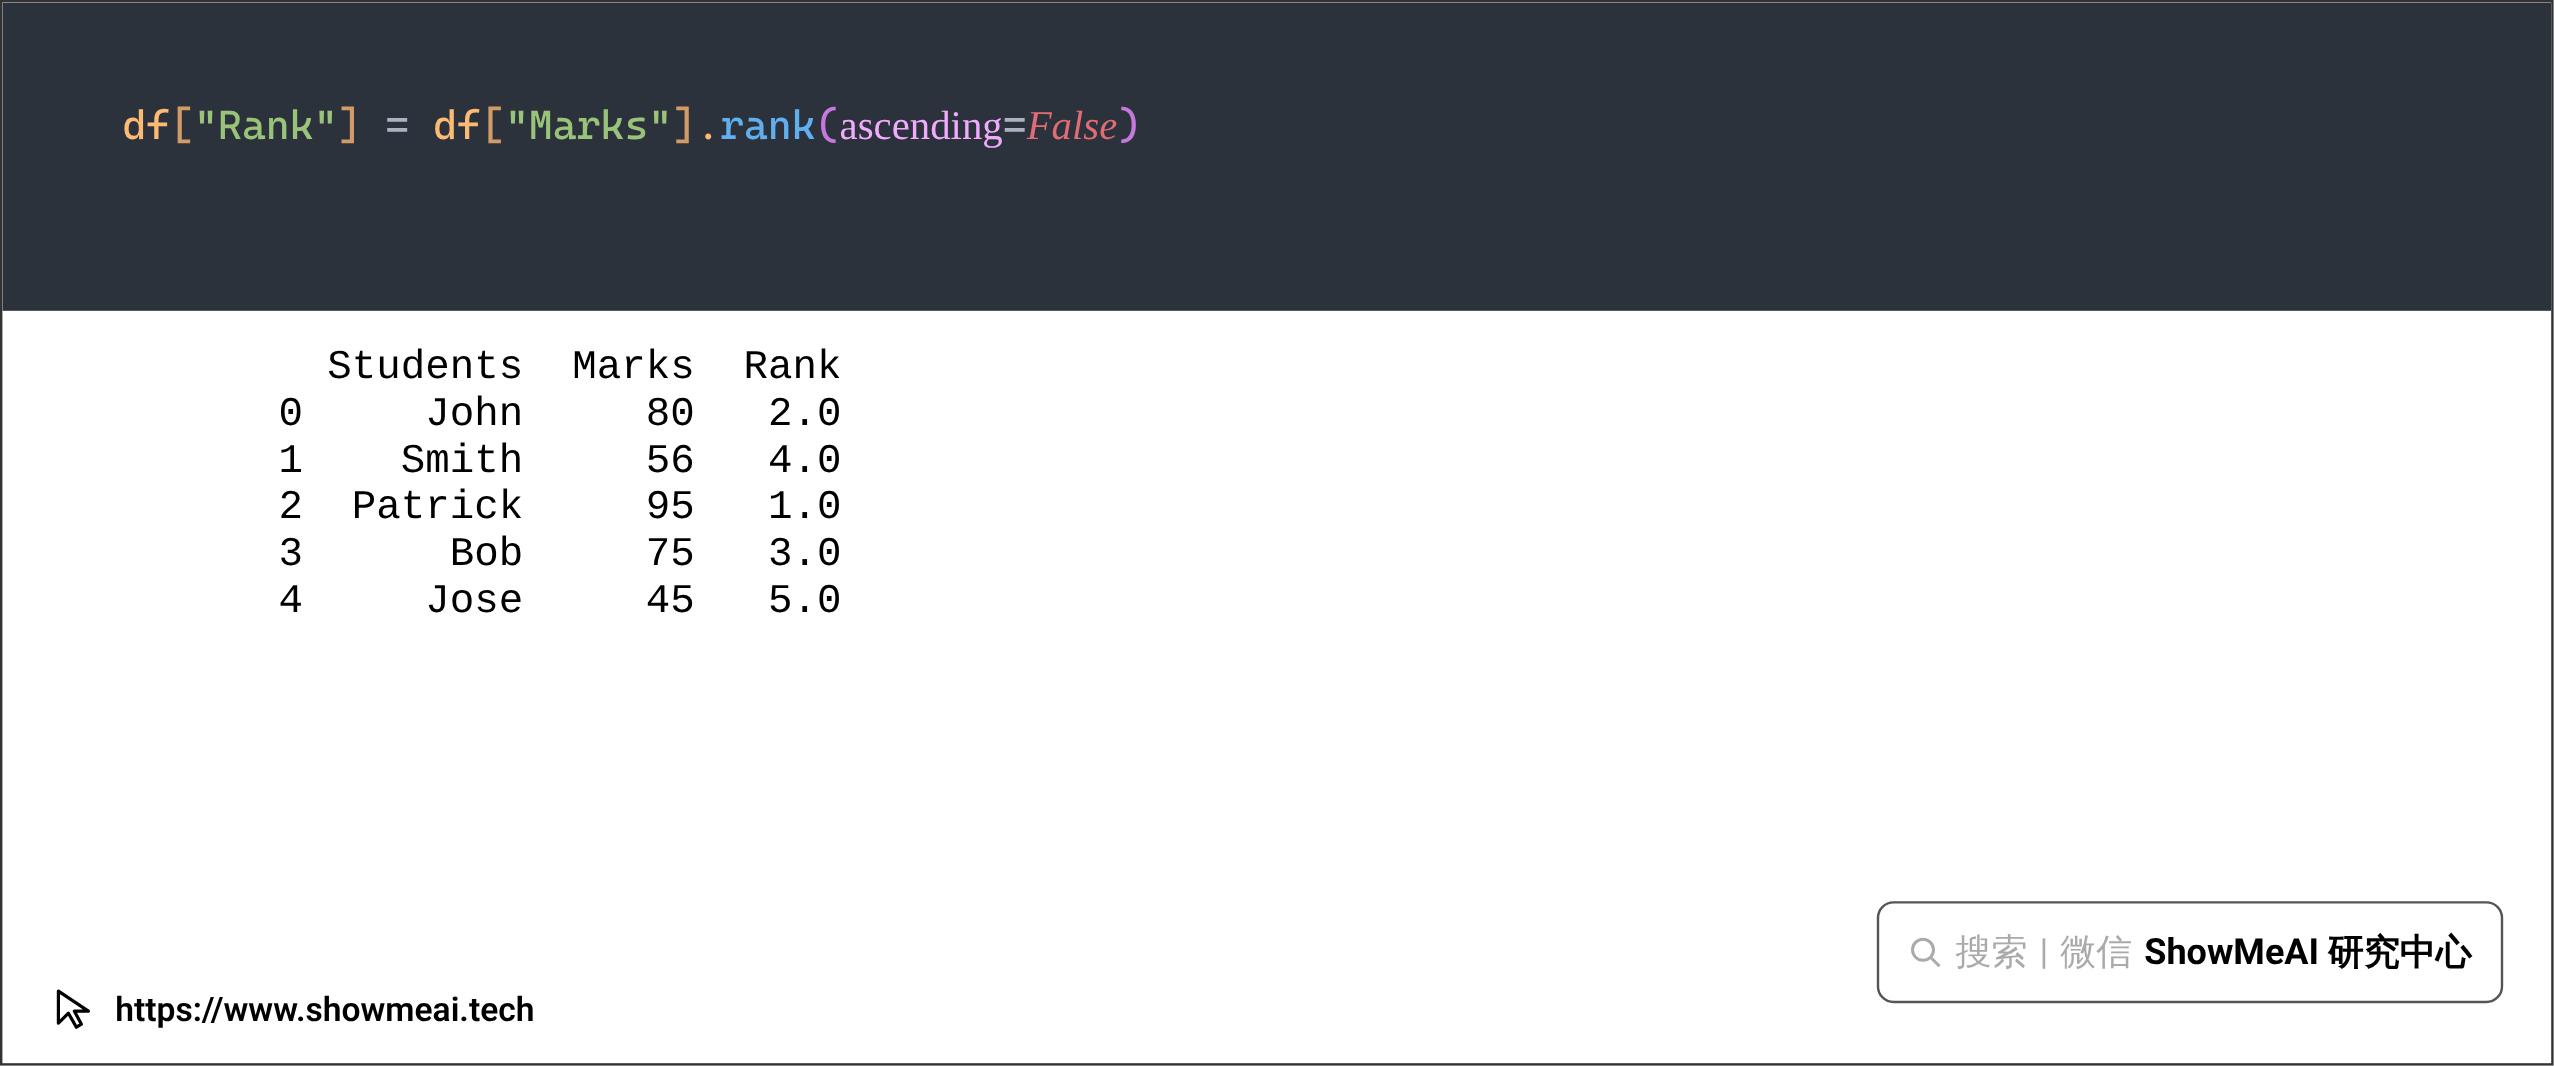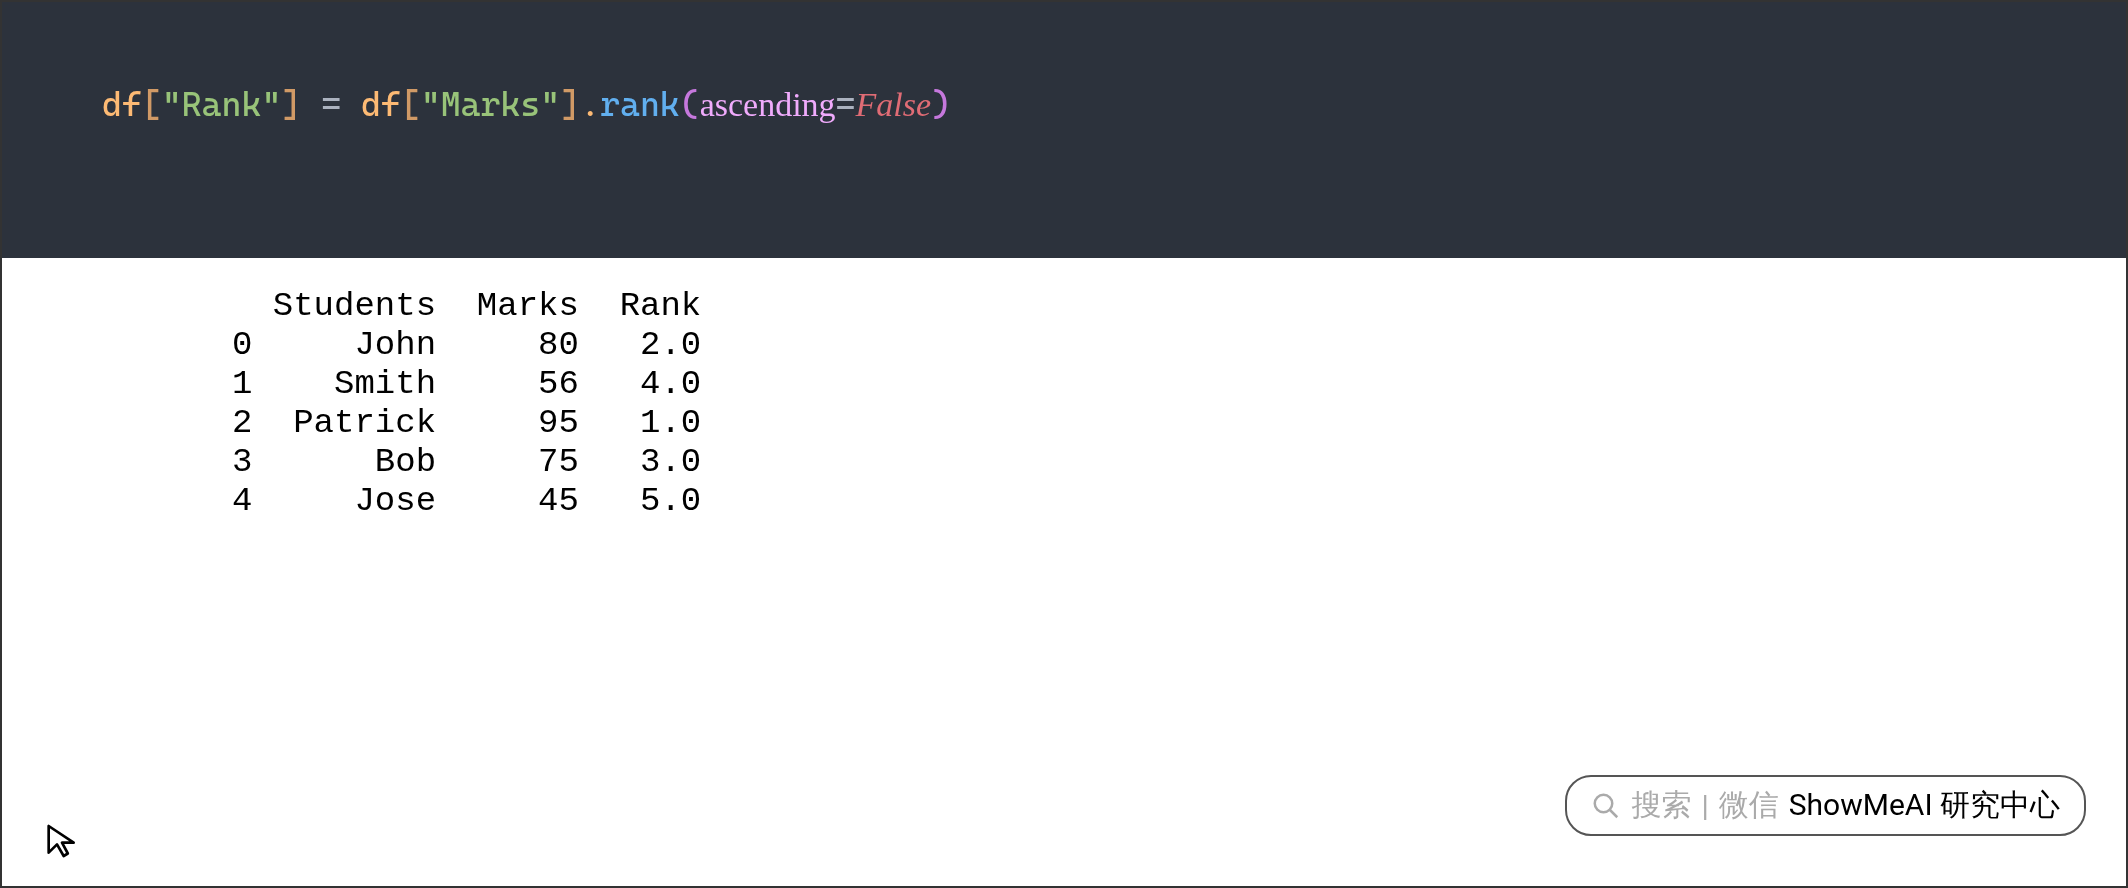--- a/index.html
+++ b/index.html
@@ -51,31 +51,31 @@
     font-weight: 600;
     color: #000;
   }
   .cursor-icon svg { display: block; }
 
   .search-badge {
     position: absolute;
     right: 40px;
     bottom: 50px;
     border: 2px solid #555;
-    border-radius: 26px;
-    padding: 8px 24px;
+    border-radius: 14px;
+    padding: 20px 24px;
     display: flex;
     align-items: center;
     gap: 10px;
     background: #fff;
     font-size: 30px;
   }
   .search-badge .sep { color: #aaa; }
   .search-badge .gray { color: #aaa; }
-  .search-badge .bold { font-weight: 400; color: #000; }
+  .search-badge .bold { font-weight: 700; color: #000; }
   .search-icon svg { display: block; }
 </style>
 </head>
 <body>
 
 <div class="code-block">
   <div>
     <span class="tok-default">df</span><span class="tok-bracket1">[</span><span class="tok-string">"Rank"</span><span class="tok-bracket1">]</span><span class="tok-default"> </span><span class="tok-operator">=</span><span class="tok-default"> df</span><span class="tok-bracket1">[</span><span class="tok-string">"Marks"</span><span class="tok-bracket1">]</span><span class="tok-default">.</span><span class="tok-method">rank</span><span class="tok-bracket2">(</span><span class="tok-param">ascending</span><span class="tok-operator">=</span><span class="tok-keyword">False</span><span class="tok-bracket2">)</span>
   </div>
 </div>
@@ -86,20 +86,21 @@
 2  Patrick     95   1.0
 3      Bob     75   3.0
 4     Jose     45   5.0</div>
 
 <div class="footer">
   <span class="cursor-icon">
     <svg width="40" height="40" viewBox="0 0 24 24" fill="none" stroke="#000" stroke-width="1.6">
       <path d="M4 3 L4 19 L9 14 L13 21 L15.5 19.5 L12 13 L19 13 Z" stroke-linejoin="round"></path>
     </svg>
   </span>
+  <span class="url">https://www.showmeai.tech</span>
 </div>
 
 <div class="search-badge">
   <span class="search-icon">
     <svg width="30" height="30" viewBox="0 0 24 24" fill="none" stroke="#aaa" stroke-width="2">
       <circle cx="10" cy="10" r="7"></circle>
       <line x1="15" y1="15" x2="21" y2="21"></line>
     </svg>
   </span>
   <span class="gray">搜索</span>

